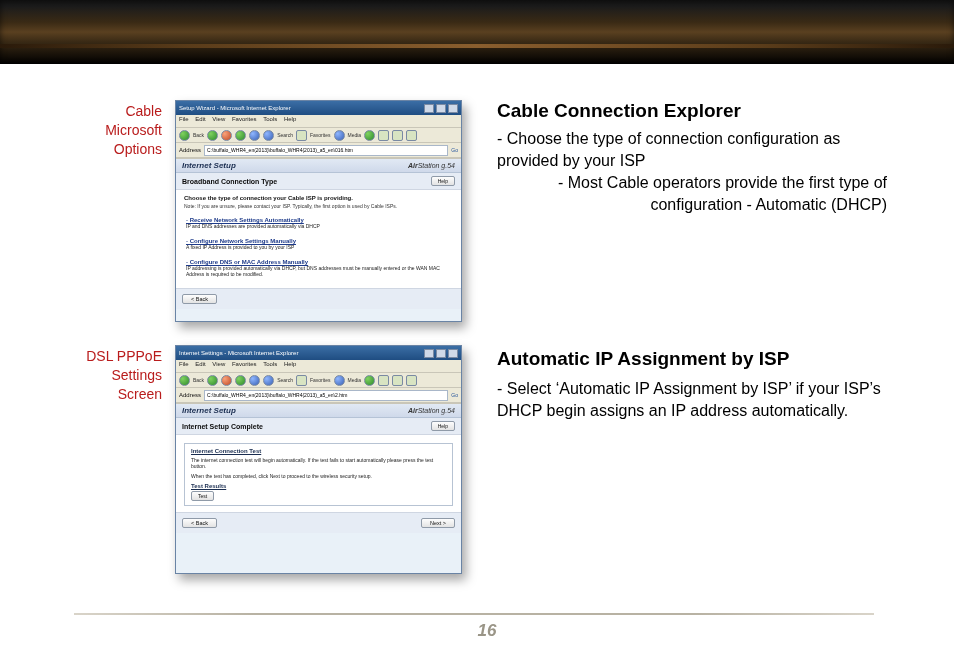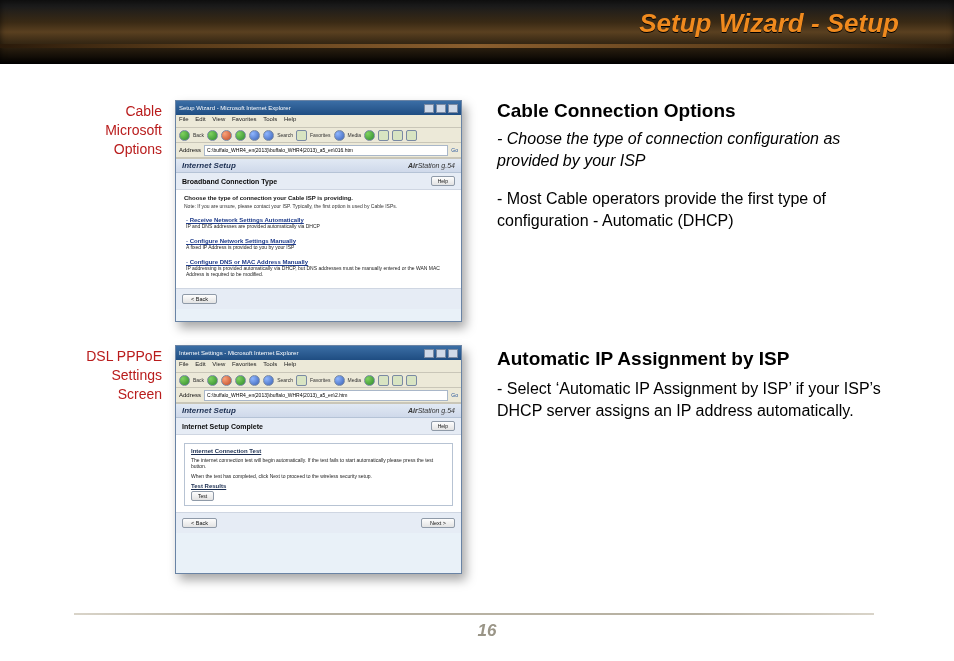--- a/index.html
+++ b/index.html
@@ -238,21 +238,20 @@
     font-size: 17px;
     color: #9a9587;
     width: 954px;
     text-align: center;
   }
 </style>
 </head>
 <body>
 
 <div class="header-wrap">
-  <div class="header-title">Setup Wizard - Setup</div>
   <div class="header-underline"></div>
 </div>
 
 <div class="col-label" style="left:62px; top:102px;">
   <span>Cable</span><br>
   <span>Microsoft</span><br>
   <span>Options</span>
 </div>
 <div class="col-label" style="left:62px; top:347px;">
   <span>DSL PPPoE</span><br>
@@ -394,21 +393,21 @@
         <span class="test-btn">Test</span>
       </div>
     </div>
     <div class="is-footer">
       <span class="wiz-btn">&lt; Back</span>
       <span class="wiz-btn">Next &gt;</span>
     </div>
   </div>
 </div>
 
-<div class="copy-h" style="left:497px; top:100px;">Cable Connection Options</div>
-<div class="copy-p" style="left:497px; top:128px;font-style:italic;">- Choose the type of connection configuration as provided by your ISP</div>
-<div class="copy-p" style="left:497px; top:188px;">- Most Cable operators provide the first type of configuration - Automatic (DHCP)</div>
+<div class="copy-h" style="left:497px; top:100px;">Cable Connection Explorer</div>
+<div class="copy-p" style="left:497px; top:128px;">- Choose the type of connection configuration as provided by your ISP</div>
+<div class="copy-p" style="left:497px; top:172px;text-align:right;">- Most Cable operators provide the first type of configuration - Automatic (DHCP)</div>
 
 <div class="copy-h" style="left:497px; top:348px;">Automatic IP Assignment by ISP</div>
-<div class="copy-p" style="left:497px; top:378px;">- Select ‘Automatic IP Assignment by ISP’  if your ISP’s DHCP server assigns an IP address automatically.</div>
+<div class="copy-p" style="left:497px; top:378px;">- Select ‘Automatic IP Assignment by ISP’  if your ISP’s DHCP begin assigns an IP address automatically.</div>
 
 <div class="foot-rule" style="top:613px;"></div>
 <div class="foot-num" style="top:621px;padding-left:10px;">16</div>
 
 </body></html>

